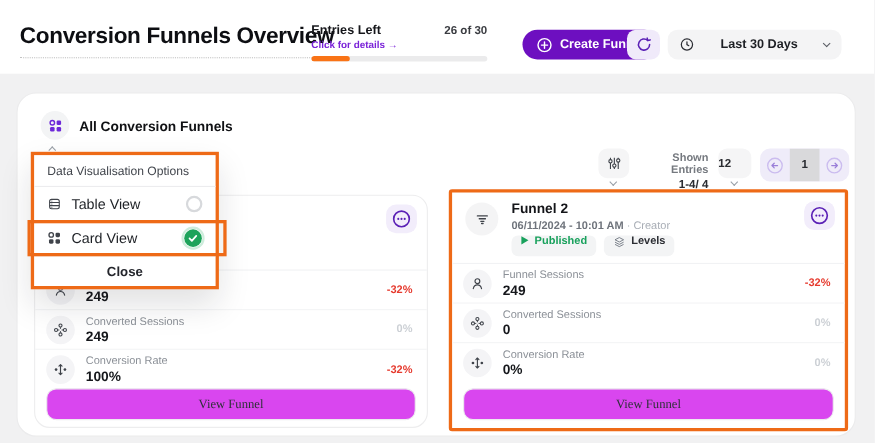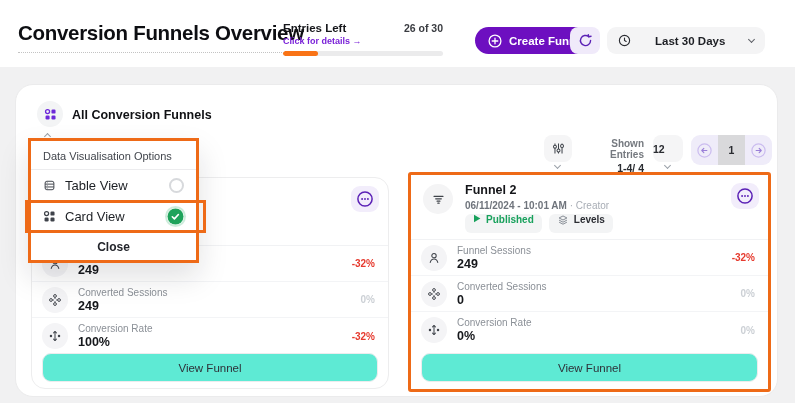--- a/index.html
+++ b/index.html
@@ -78,23 +78,23 @@
   .stats{position:absolute;left:0;right:0}
   .stat-row{display:flex;align-items:center;height:36px;padding:0 13px 0 10px;border-bottom:1px solid #f3f4f6}
   .stat-row:last-child{border-bottom:none}
   .stat-icon{width:26px;height:26px;border-radius:50%;background:#f4f4f6;display:flex;align-items:center;
              justify-content:center;margin-right:10px;flex:none}
   .lab{font-size:10px;font-weight:500;color:#8b9097}
   .val{font-size:12.5px;font-weight:700;color:#15171b;margin-top:1px}
   .pct{margin-left:auto;font-size:10px;font-weight:700}
   .pct.neg{color:#e63a2e}
   .pct.zero{color:#ccd0d5}
-  .view-btn{position:absolute;left:10px;right:10px;height:29px;background:#5eead4;border:1px solid #ececee;
+  .view-btn{position:absolute;left:10px;right:10px;height:29px;background:#d946ef;border:1px solid #ececee;
             border-radius:9px;display:flex;align-items:center;justify-content:center;font-size:11.5px;
-            color:#2e3138;font-weight:500;font-family:Liberation Sans, sans-serif;cursor:pointer}
+            color:#2e3138;font-weight:500;font-family:Liberation Serif, serif;cursor:pointer}
 
   
   .popup{position:absolute;left:28px;top:138px;width:171px;background:#fff;border:3px solid #ee6a17;
          box-shadow:0 14px 28px rgba(20,20,30,.13);z-index:20}
   .popup-title{padding:9px 12px 7px;font-size:11px;color:#42464d}
   .popup-div{height:1px;background:#ececee}
   .opt{position:relative;display:flex;align-items:center;gap:9px;height:31px;padding:0 12px;cursor:pointer}
   .opt-label{font-size:13px;font-weight:400;color:#1d2025}
   .opt-ctrl{margin-left:auto;display:flex;align-items:center}
   .opt.selected::after{content:"";position:absolute;left:-6px;right:-10px;top:-1px;bottom:-1px;

